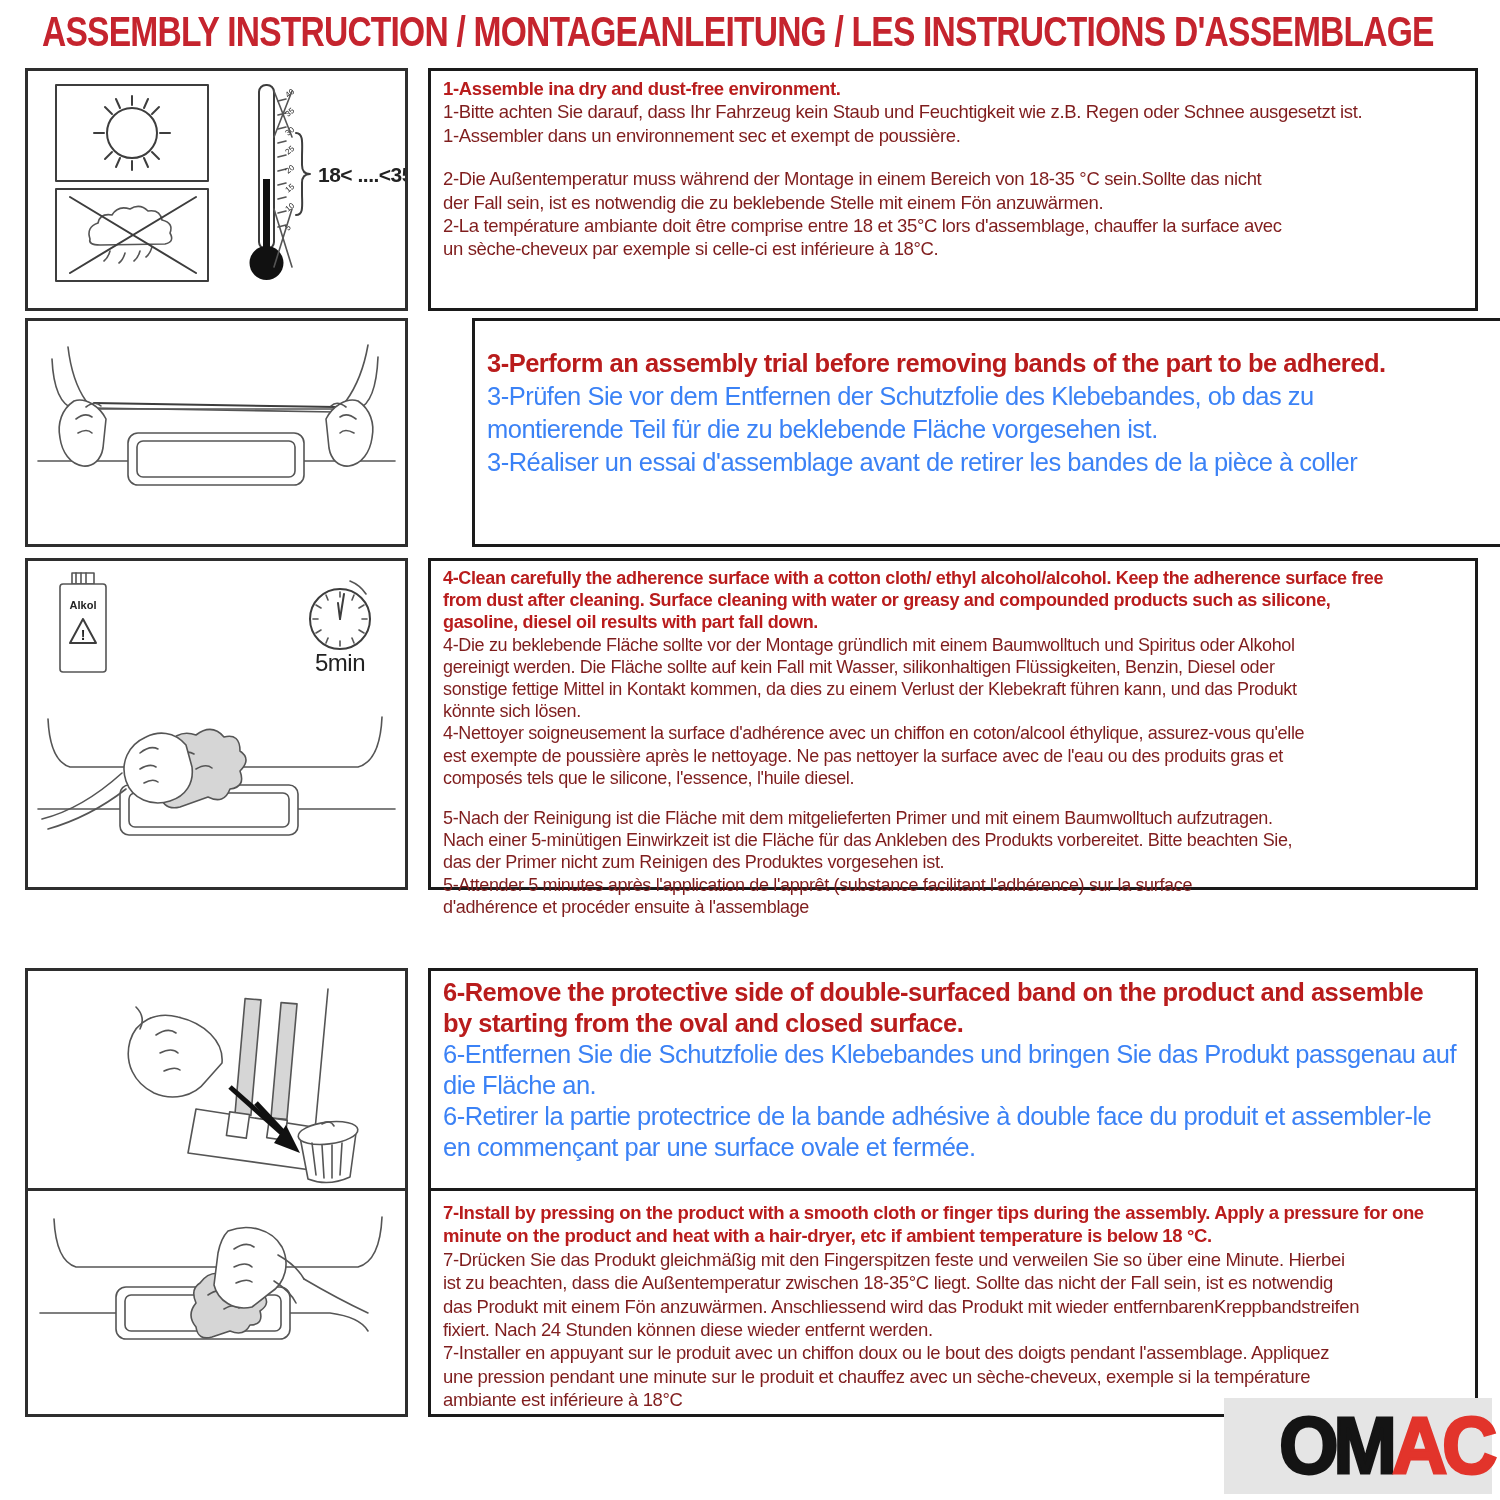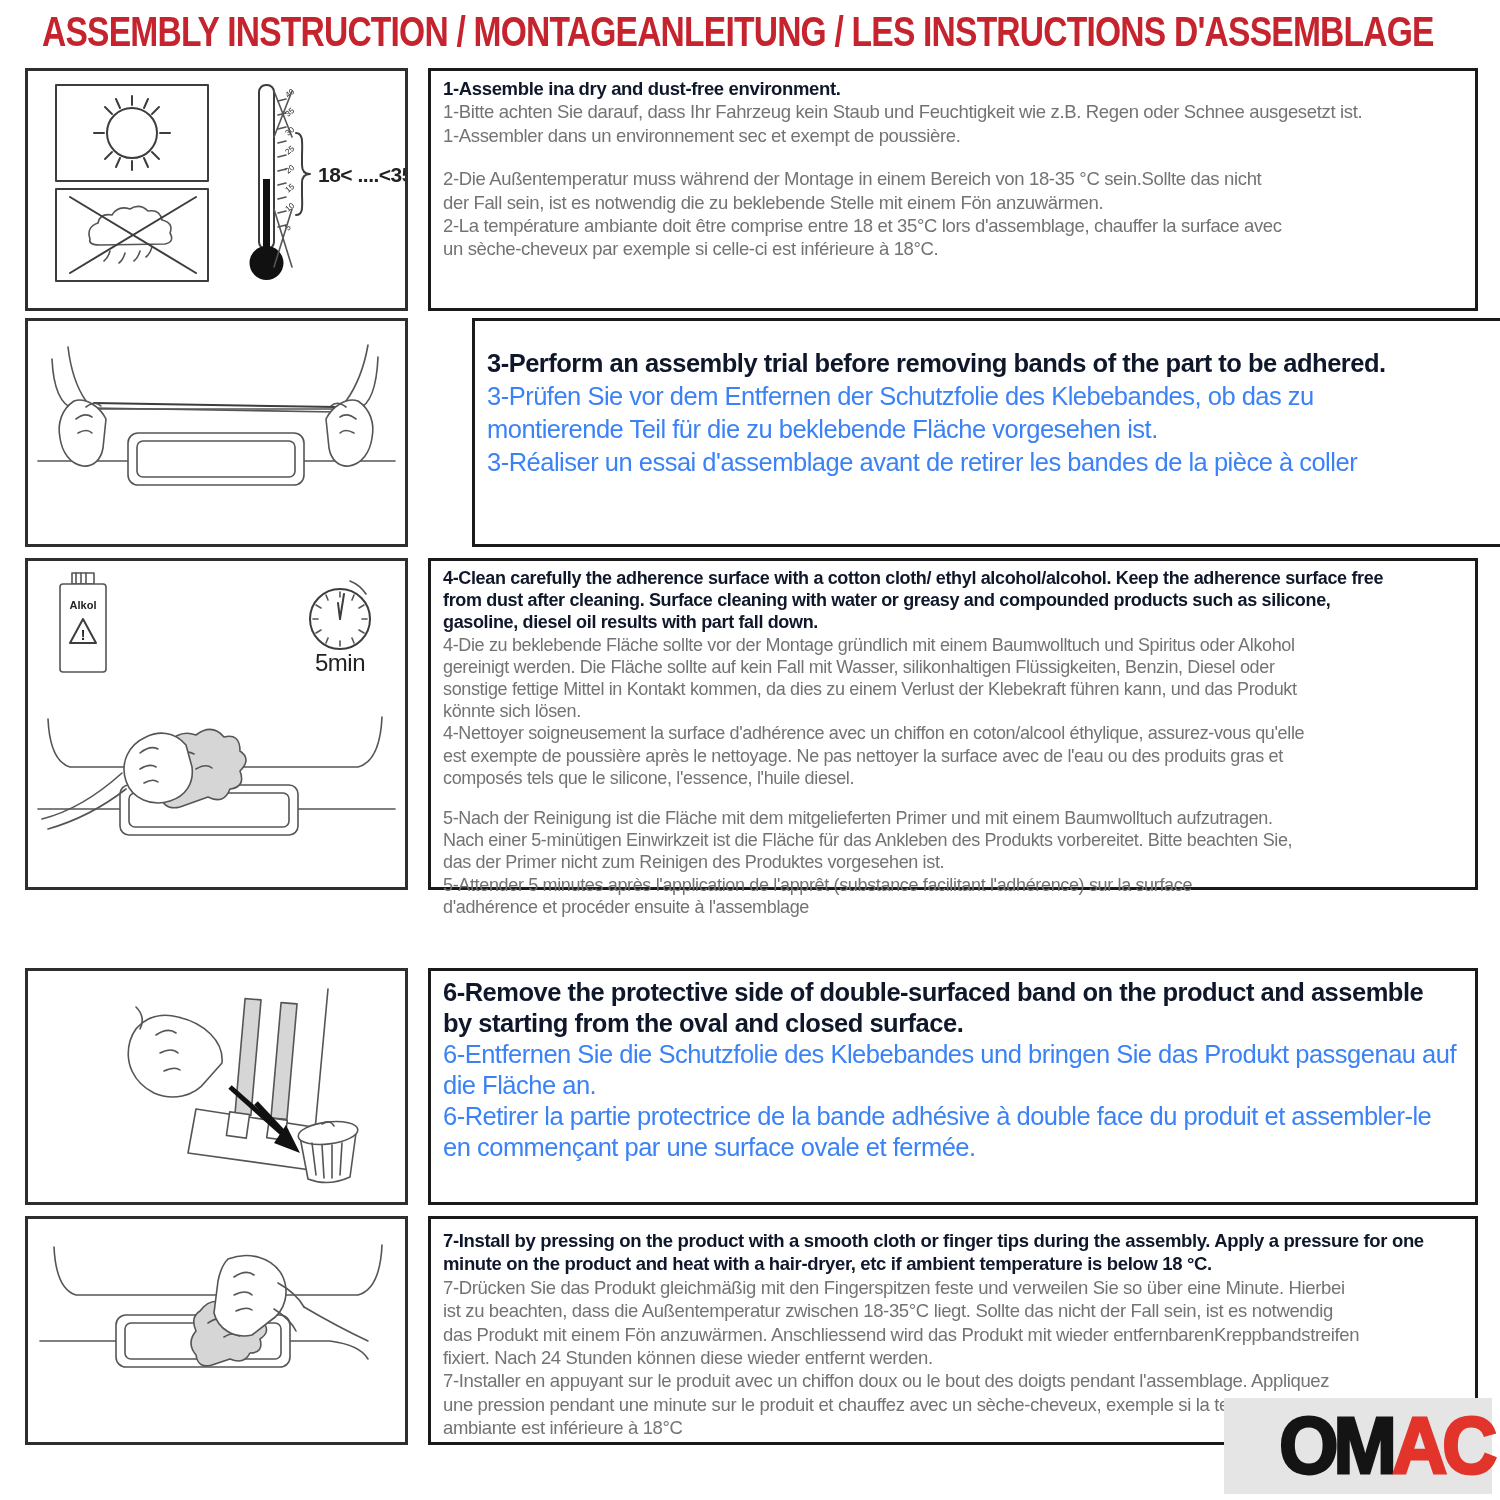--- a/index.html
+++ b/index.html
@@ -15,30 +15,30 @@
     letter-spacing:-1px;white-space:nowrap;
     transform:scaleX(0.80);transform-origin:left top;
   }
   
   .figbox{left:25px;width:383px;border:3px solid #2e2e2e;background:#fff;box-sizing:border-box;}
   .txtbox{left:428px;width:1050px;border:3px solid #1a1a1a;background:#fff;box-sizing:border-box;}
   .r1{top:68px;height:243px;}
   .r2{top:318px;height:229px;}
   .r3{top:558px;height:332px;}
   .r4{top:968px;height:237px;}
-  .r5{top:1216px;height:229px;}
+  .r5{top:1188px;height:229px;}
   .tb{padding:6px 12px 0 12px;}
   .r2.txtbox{padding-top:26px;margin-left:44px;}
   .r4.txtbox{}
   .p{margin:0;white-space:pre-line;}
-  .s-small{font-size:18.5px;line-height:23.4px;letter-spacing:-0.35px;color:#737373;}
+  .s-small{font-size:18.5px;line-height:23.4px;letter-spacing:-0.35px;color:#7f1d1d;}
   .r3 .s-small{font-size:18px;line-height:22.2px;}
   .s-big{font-size:25.5px;line-height:33px;letter-spacing:-0.5px;color:#3b82f6;}
   .r4 .s-big{line-height:31px;}
-  .bold{font-weight:bold;color:#0f172a;}
+  .bold{font-weight:bold;color:#b91c1c;}
   .gap20{height:20px;}
   .gap18{height:18px;}
   svg{display:block;}
   .ln{stroke:#3d3d3d;stroke-width:2;fill:none;stroke-linecap:round;stroke-linejoin:round;}
   .lnthin{stroke:#555;stroke-width:1.6;fill:none;stroke-linecap:round;stroke-linejoin:round;}
   .fillw{fill:#ffffff;}
   .fillg{fill:#d6d6d6;}
   .fillb{fill:#111111;stroke:none;}
   .svgtxt{font-family:"Liberation Sans",sans-serif;fill:#222;}
   

